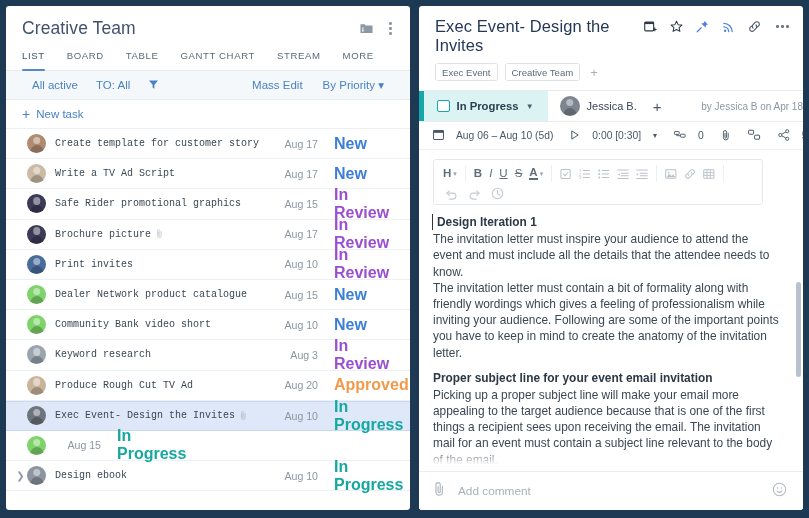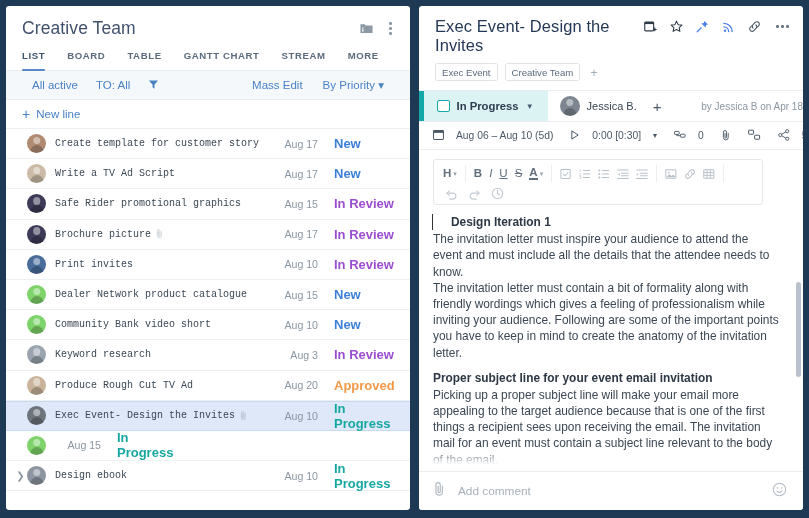--- a/index.html
+++ b/index.html
@@ -38,21 +38,20 @@
   .lp-title-icons { display: flex; align-items: center; gap: 12px; padding-top: 4px; }
   .ico { display: inline-flex; align-items: center; justify-content: center; }
   .dots-v { display: flex; flex-direction: column; gap: 2.5px; padding: 0 4px; }
   .dots-v i { width: 2.6px; height: 2.6px; background: #8c98a4; border-radius: 50%; display: block; }
 
   .lp-tabs {
     display: flex;
     gap: 22px;
     padding: 11px 0 0 16px;
     border-bottom: 1px solid #e8ecef;
-    font-weight: bold;
   }
   .lp-tab {
     font-size: 9.6px;
     letter-spacing: .6px;
     color: #5b6b7c;
     padding-bottom: 9px;
     position: relative;
     cursor: pointer;
     white-space: nowrap;
   }
@@ -116,21 +115,21 @@
   .avatar::before {
     content: "";
     position: absolute; left: 50%; top: 14%;
     width: 7.5px; height: 7.5px; border-radius: 50%;
     transform: translateX(-50%);
     background: rgba(255,255,255,.45);
   }
   .tr-name { flex: 1; font-size: 10px; color: #3b4754; white-space: nowrap; overflow: hidden; font-family: Liberation Mono, monospace; }
   .clip-ico { margin-left: 5px; opacity: .5; vertical-align: -1px; }
   .tr-date { font-size: 10.6px; color: #8b97a3; width: 46px; text-align: right; margin-right: 16px; }
-  .tr-status { font-size: 13px; font-weight: bold; width: 60px; text-align: left; }
+  .tr-status { font-size: 16px; font-weight: bold; width: 60px; text-align: left; }
   .st-new { color: #3d7fd6; }
   .st-review { color: #9b4fd0; }
   .st-approved { color: #f2994a; text-align: right; }
   .st-progress { color: #16a8a0; }
 
   
   .right-panel {
     flex: 1;
     background: #ffffff;
     border-radius: 3px;
@@ -220,21 +219,21 @@
 
   .doc {
     padding: 9px 24px 0 14px;
     font-size: 11.9px;
     color: #3b4754;
     line-height: 1.36;
   }
   .doc p { margin-bottom: 0px; }
   .doc .h { font-weight: bold; color: #2c3845; margin-bottom: 1px; }
   .doc .gap { height: 9px; }
-  .caretline { border-left: 1px solid #333; padding-left: 18px; margin-left: -1px; }
+  .caretline { border-left: 1px solid #333; padding-left: 4px; margin-left: -1px; }
 
   .fade {
     position: absolute; left: 0; right: 0; bottom: 0; height: 22px;
     background: linear-gradient(to bottom, rgba(255,255,255,0), #ffffff 72%);
     pointer-events: none;
   }
 
   .rp-comment {
     height: 39px;
     border-top: 1px solid #e8ecef;
@@ -296,21 +295,21 @@
         <svg width="11" height="11" viewBox="0 0 12 12">
             <path d="M1 1.5h10L7 6.2v4.3L5 9.3V6.2z" fill="#4a82c4"></path>
           </svg>
       </span>
       <span class="filt-right">Mass Edit</span>
       <span class="filt-right"><span>By Priority</span> <span>▾</span></span>
     </div>
 
     <div class="lp-newtask">
       <span class="plus-sign">+</span>
-      <span>New line</span>
+      <span>New task</span>
     </div>
 
     <div class="lp-list" id="task-list">
         <div class="task-row">
           <span class="tr-chev"></span>
           <span class="avatar" style="background:#b08b72"></span>
           <span class="tr-name">Create template for customer story</span>
           <span class="tr-date">Aug 17</span>
           <span class="tr-status st-new">New</span>
         </div>

